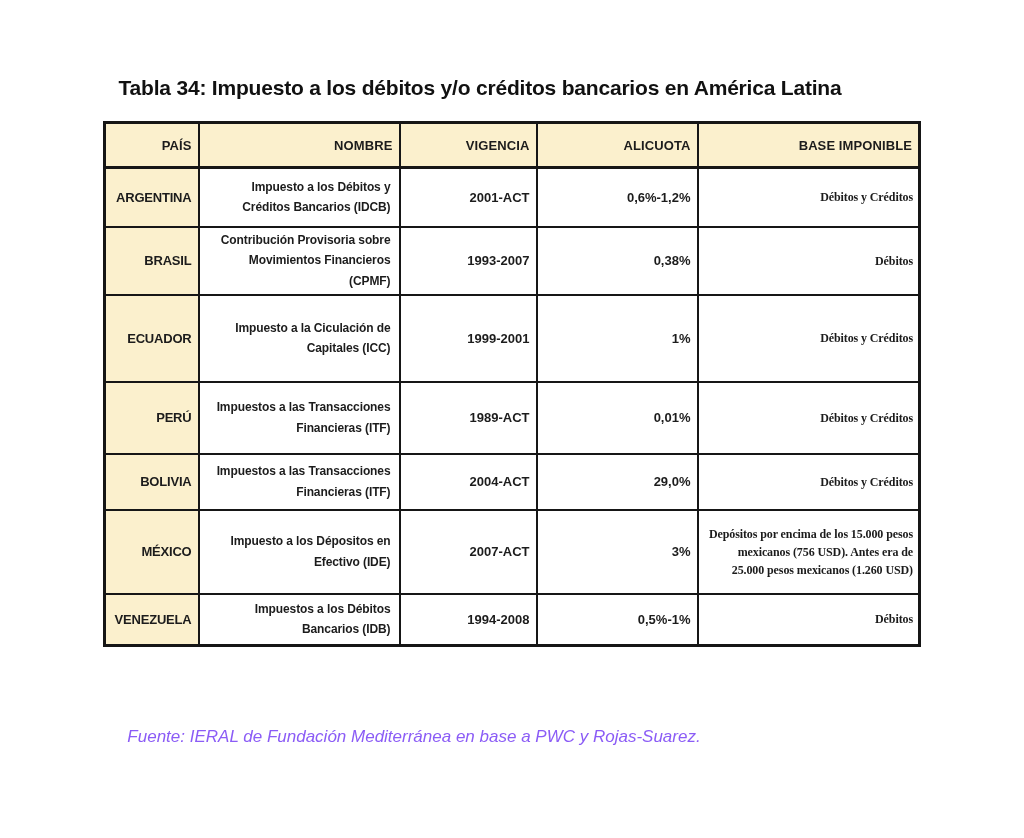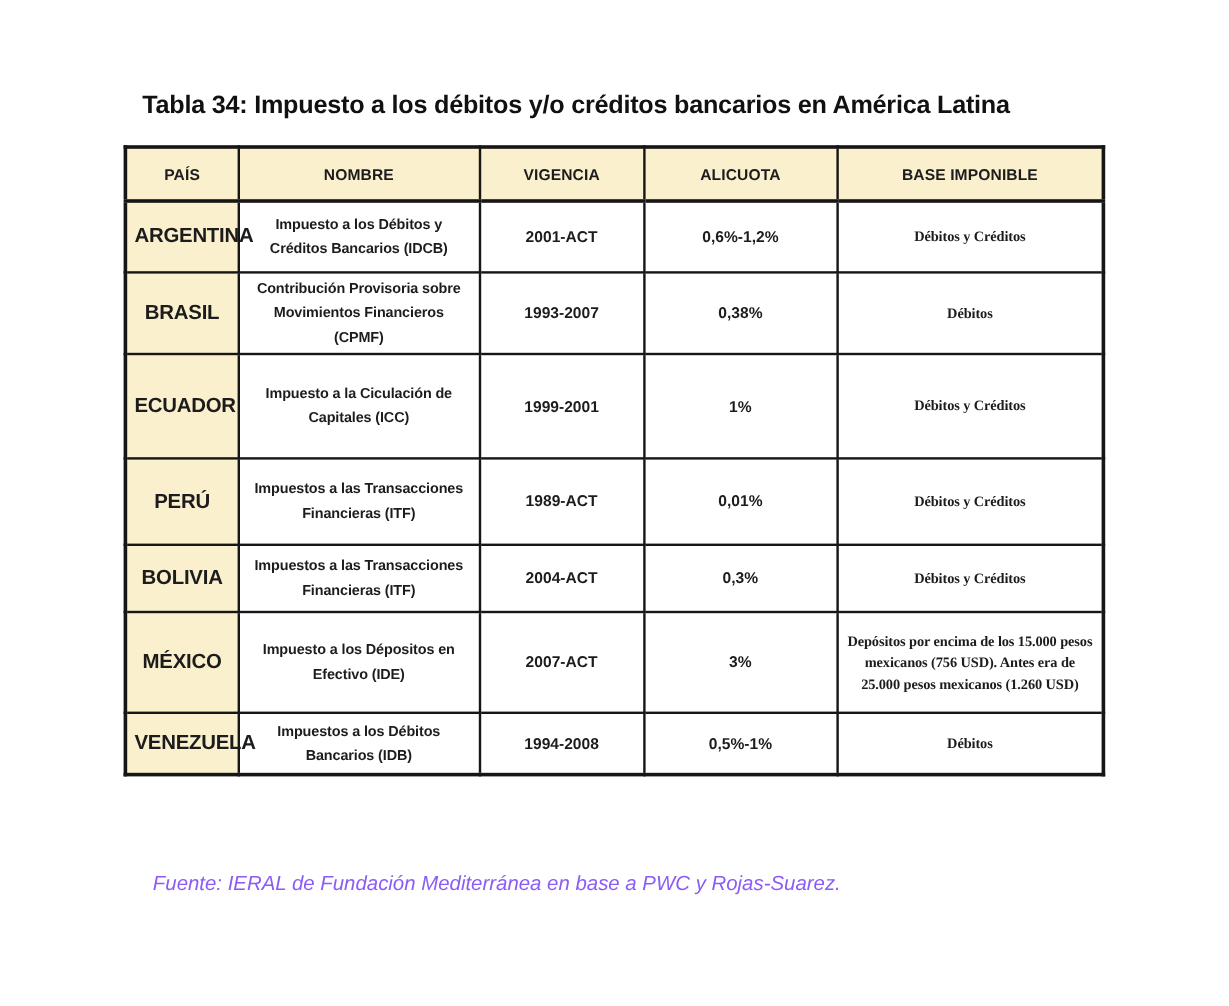--- a/index.html
+++ b/index.html
@@ -37,36 +37,36 @@
     border: 3px solid var(--border);
   }
   col.c-pais     { width: 94px; }
   col.c-nombre   { width: 201px; }
   col.c-vigencia { width: 137px; }
   col.c-alicuota { width: 161px; }
   col.c-base     { width: 222px; }
 
   .tax-table th, .tax-table td {
     border: 2px solid var(--border);
-    text-align: center;
+    text-align: right;
     vertical-align: middle;
     font-weight: bold;
     font-size: 13px;
     padding: 2px 6px;
     color: var(--text);
   }
   .tax-table thead th {
     background: var(--header-bg);
     border-bottom: 3px solid var(--border);
     font-size: 13px;
     letter-spacing: 0.1px;
   }
   .tax-table td.pais {
     background: var(--header-bg);
-    font-size: 17px;
+    font-size: 13px;
     letter-spacing: -0.2px;
   }
   .tax-table td.nombre {
     font-size: 12px;
     line-height: 1.7;
     letter-spacing: -0.1px;
     padding: 2px 8px;
   }
   .tax-table td.base {
     font-size: 12px;
@@ -145,21 +145,21 @@
         <td class="pais">PERÚ</td>
         <td class="nombre">Impuestos a las Transacciones Financieras (ITF)</td>
         <td class="vigencia">1989-ACT</td>
         <td class="alicuota">0,01%</td>
         <td class="base">Débitos y Créditos</td>
       </tr>
       <tr class="r5">
         <td class="pais">BOLIVIA</td>
         <td class="nombre">Impuestos a las Transacciones Financieras (ITF)</td>
         <td class="vigencia">2004-ACT</td>
-        <td class="alicuota">0,3%</td>
+        <td class="alicuota">29,0%</td>
         <td class="base">Débitos y Créditos</td>
       </tr>
       <tr class="r6">
         <td class="pais">MÉXICO</td>
         <td class="nombre">Impuesto a los Dépositos en Efectivo (IDE)</td>
         <td class="vigencia">2007-ACT</td>
         <td class="alicuota">3%</td>
         <td class="base">Depósitos por encima de los 15.000 pesos mexicanos (756 USD). Antes era de 25.000 pesos mexicanos (1.260 USD)</td>
       </tr>
       <tr class="r7">

